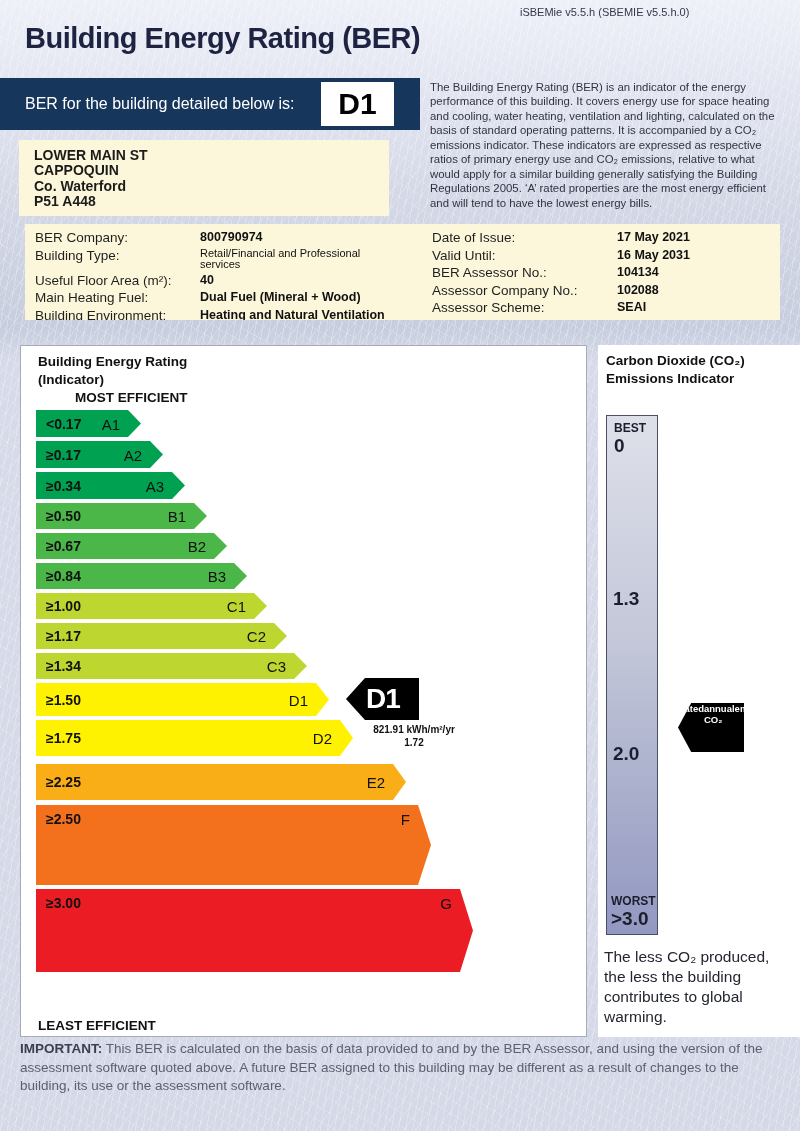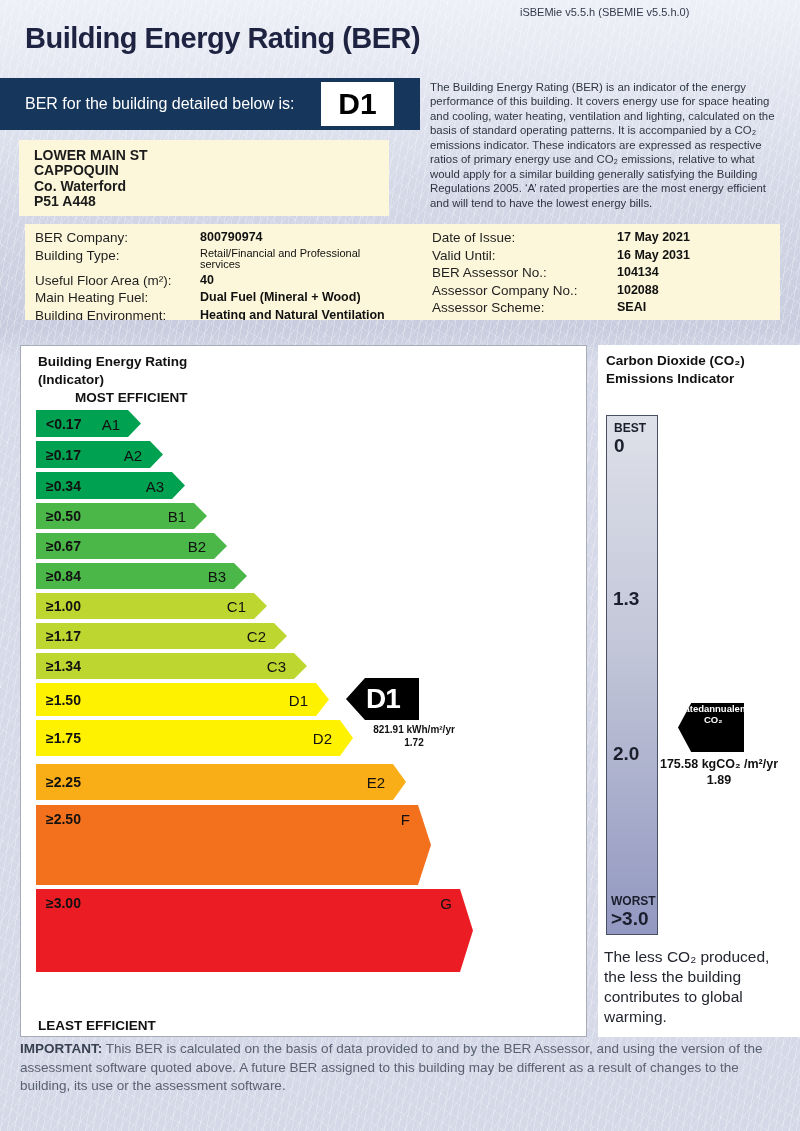--- a/index.html
+++ b/index.html
@@ -223,24 +223,20 @@
         <div class="co2-tick" style="top: 243px;">1.3</div>
         <div class="co2-tick" style="top: 398px;">2.0</div>
       </div>
     <div class="co2-worst-label">WORST</div>
     <div class="co2-worst-value">&gt;3.0</div>
     <div class="co2-marker" id="co2-marker-text">
         <div>Calculated</div>
         <div>annual CO₂</div>
         <div>emissions</div>
       </div>
-    <div class="co2-marker-values">
-      <div>175.58 kgCO₂ /m²/yr</div>
-      <div>1.89</div>
-    </div>
     <div class="co2-note">The less CO₂ produced, the less the building contributes to global warming.</div>
   </div>
 
   <div class="footer">
     <b>IMPORTANT:</b>
     <span>This BER is calculated on the basis of data provided to and by the BER Assessor, and using the version of the assessment software quoted above. A future BER assigned to this building may be different as a result of changes to the building, its use or the assessment software.</span>
   </div>
 
 </div>
 

